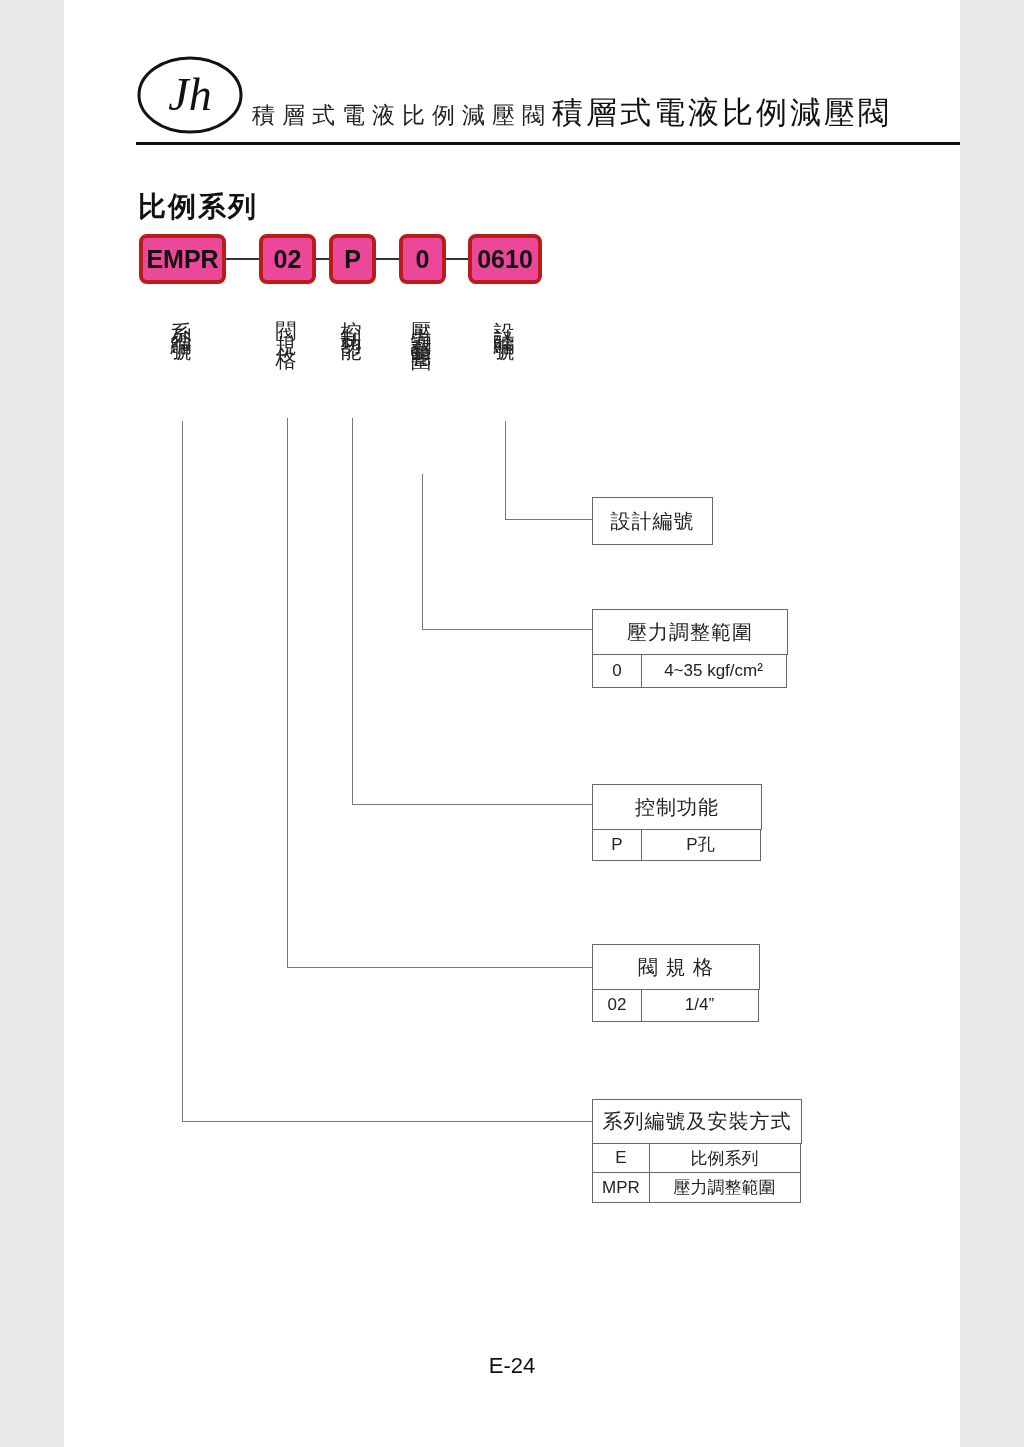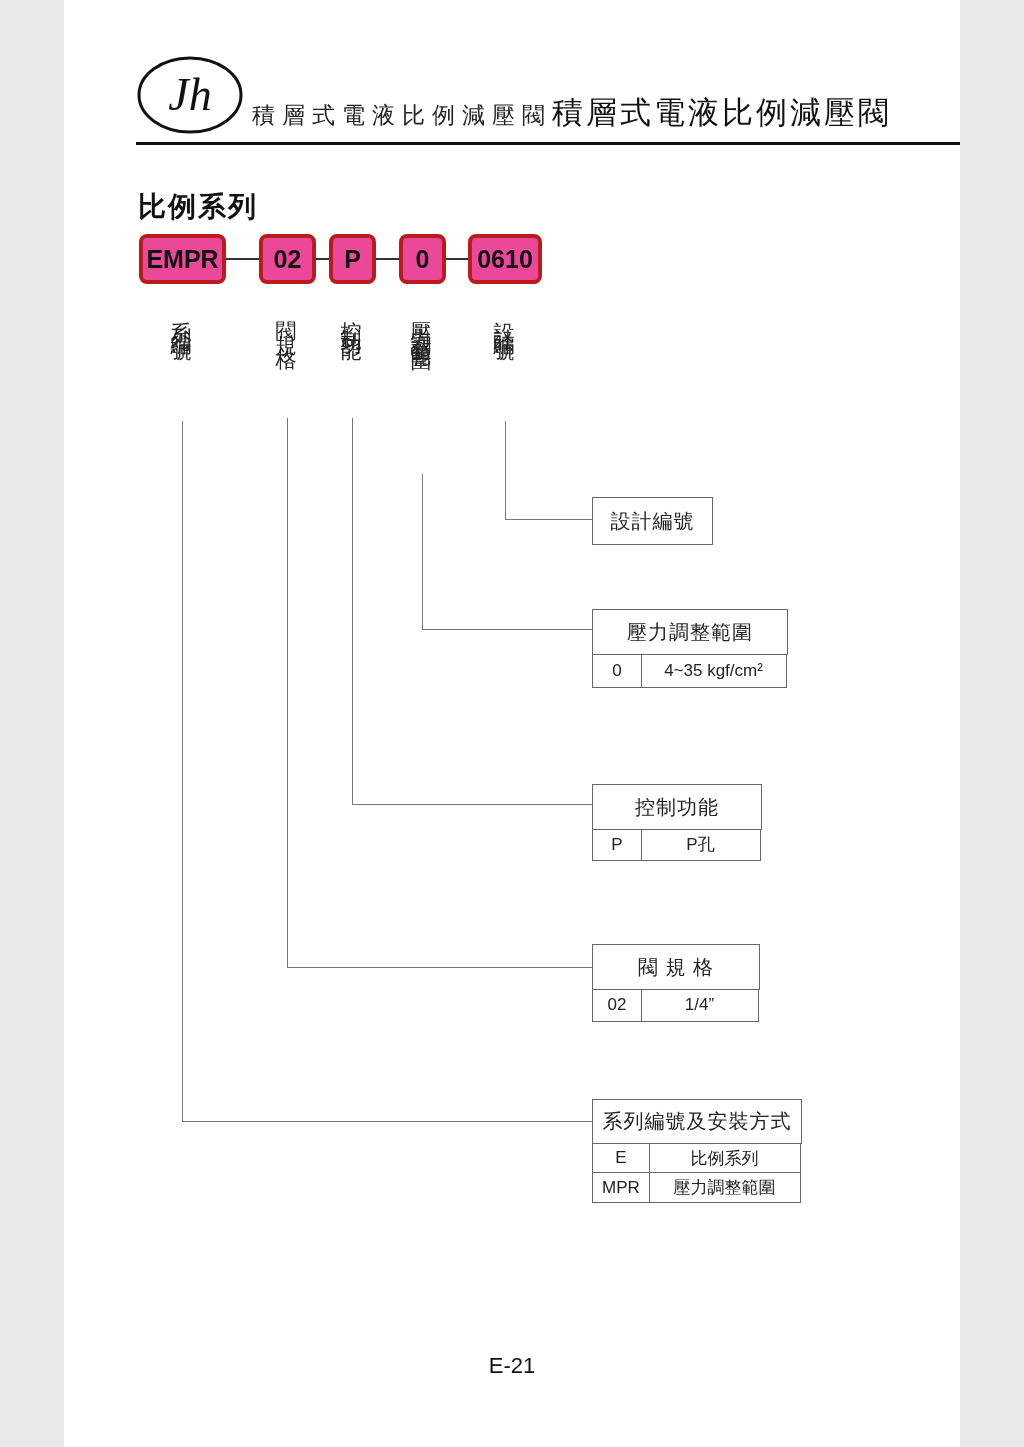--- a/index.html
+++ b/index.html
@@ -167,15 +167,15 @@
     <div class="legend-row">
       <div class="lcell key">E</div>
       <div class="lcell val">比例系列</div>
     </div>
     <div class="legend-row">
       <div class="lcell key">MPR</div>
       <div class="lcell val">壓力調整範圍</div>
     </div>
   </div>
 
-  <div class="page-number">E-21</div>
+  <div class="page-number">E-24</div>
 
 </div>
 
 </body></html>

